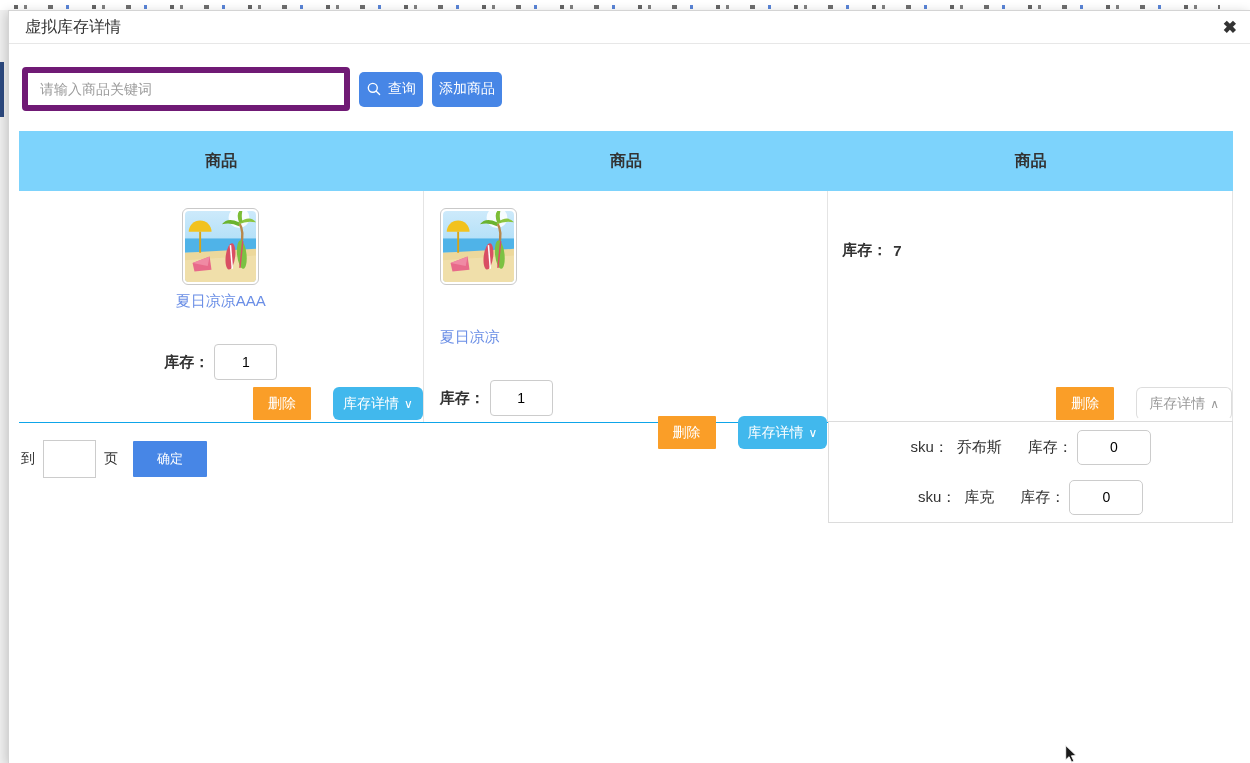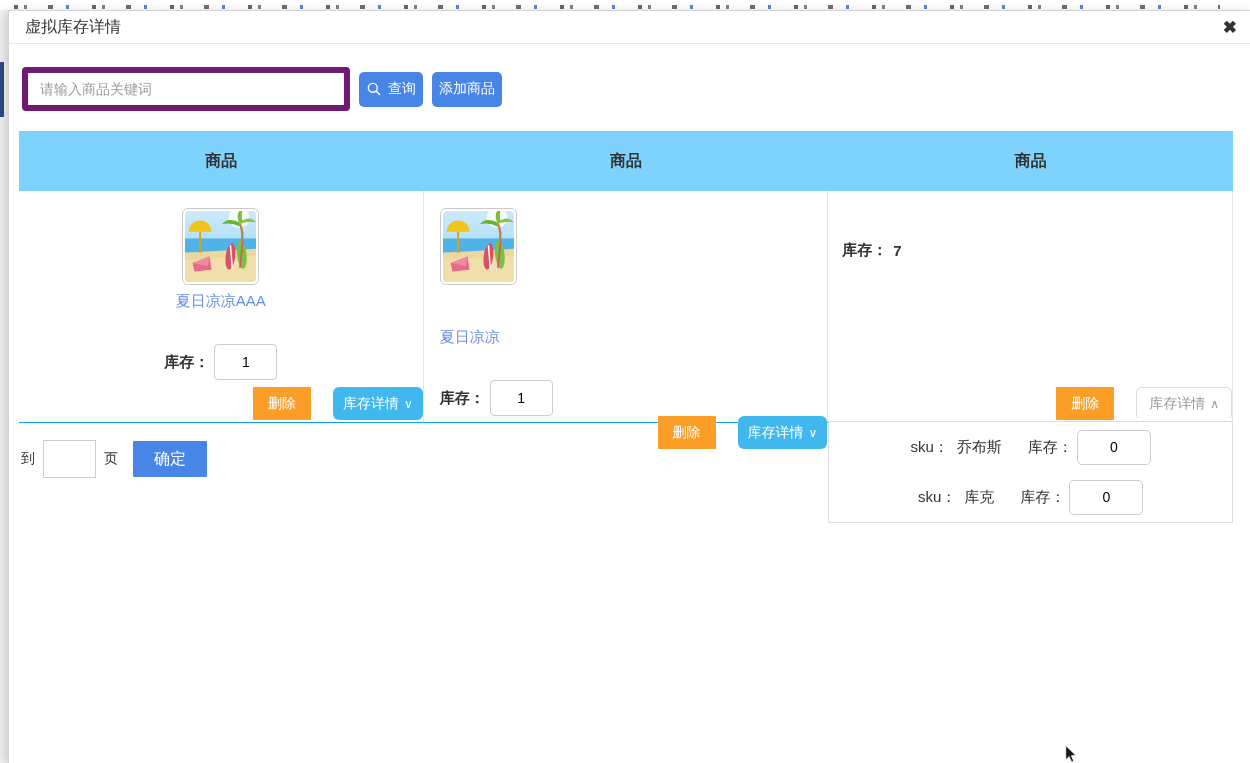--- a/index.html
+++ b/index.html
@@ -112,21 +112,21 @@
   .sku-input {
     width:74px; height:35px; border:1px solid #ccc; border-radius:5px;
     text-align:center; font-size:14px; outline:none;
   }
 
   
   .pagination { display:flex; align-items:center; margin:17px 0 0 12px; font-size:14px; color:#333; }
   .page-input { width:53px; height:38px; border:1px solid #ccc; margin:0 8px; text-align:center; font-size:14px; outline:none; }
   .btn-confirm {
     background:#4786e6; color:#fff; border:none; width:74px; height:36px;
-    font-size:16px; margin-left:15px; cursor:pointer; border-radius:1px;
+    font-size:13px; margin-left:15px; cursor:pointer; border-radius:1px;
   }
 
   .mouse-cursor { position:absolute; left:1063px; top:745px; z-index:99; pointer-events:none; }
 </style>
 </head>
 <body>
 
 <div class="bg-strip"></div>
 <div class="sidebar-accent"></div>
 

